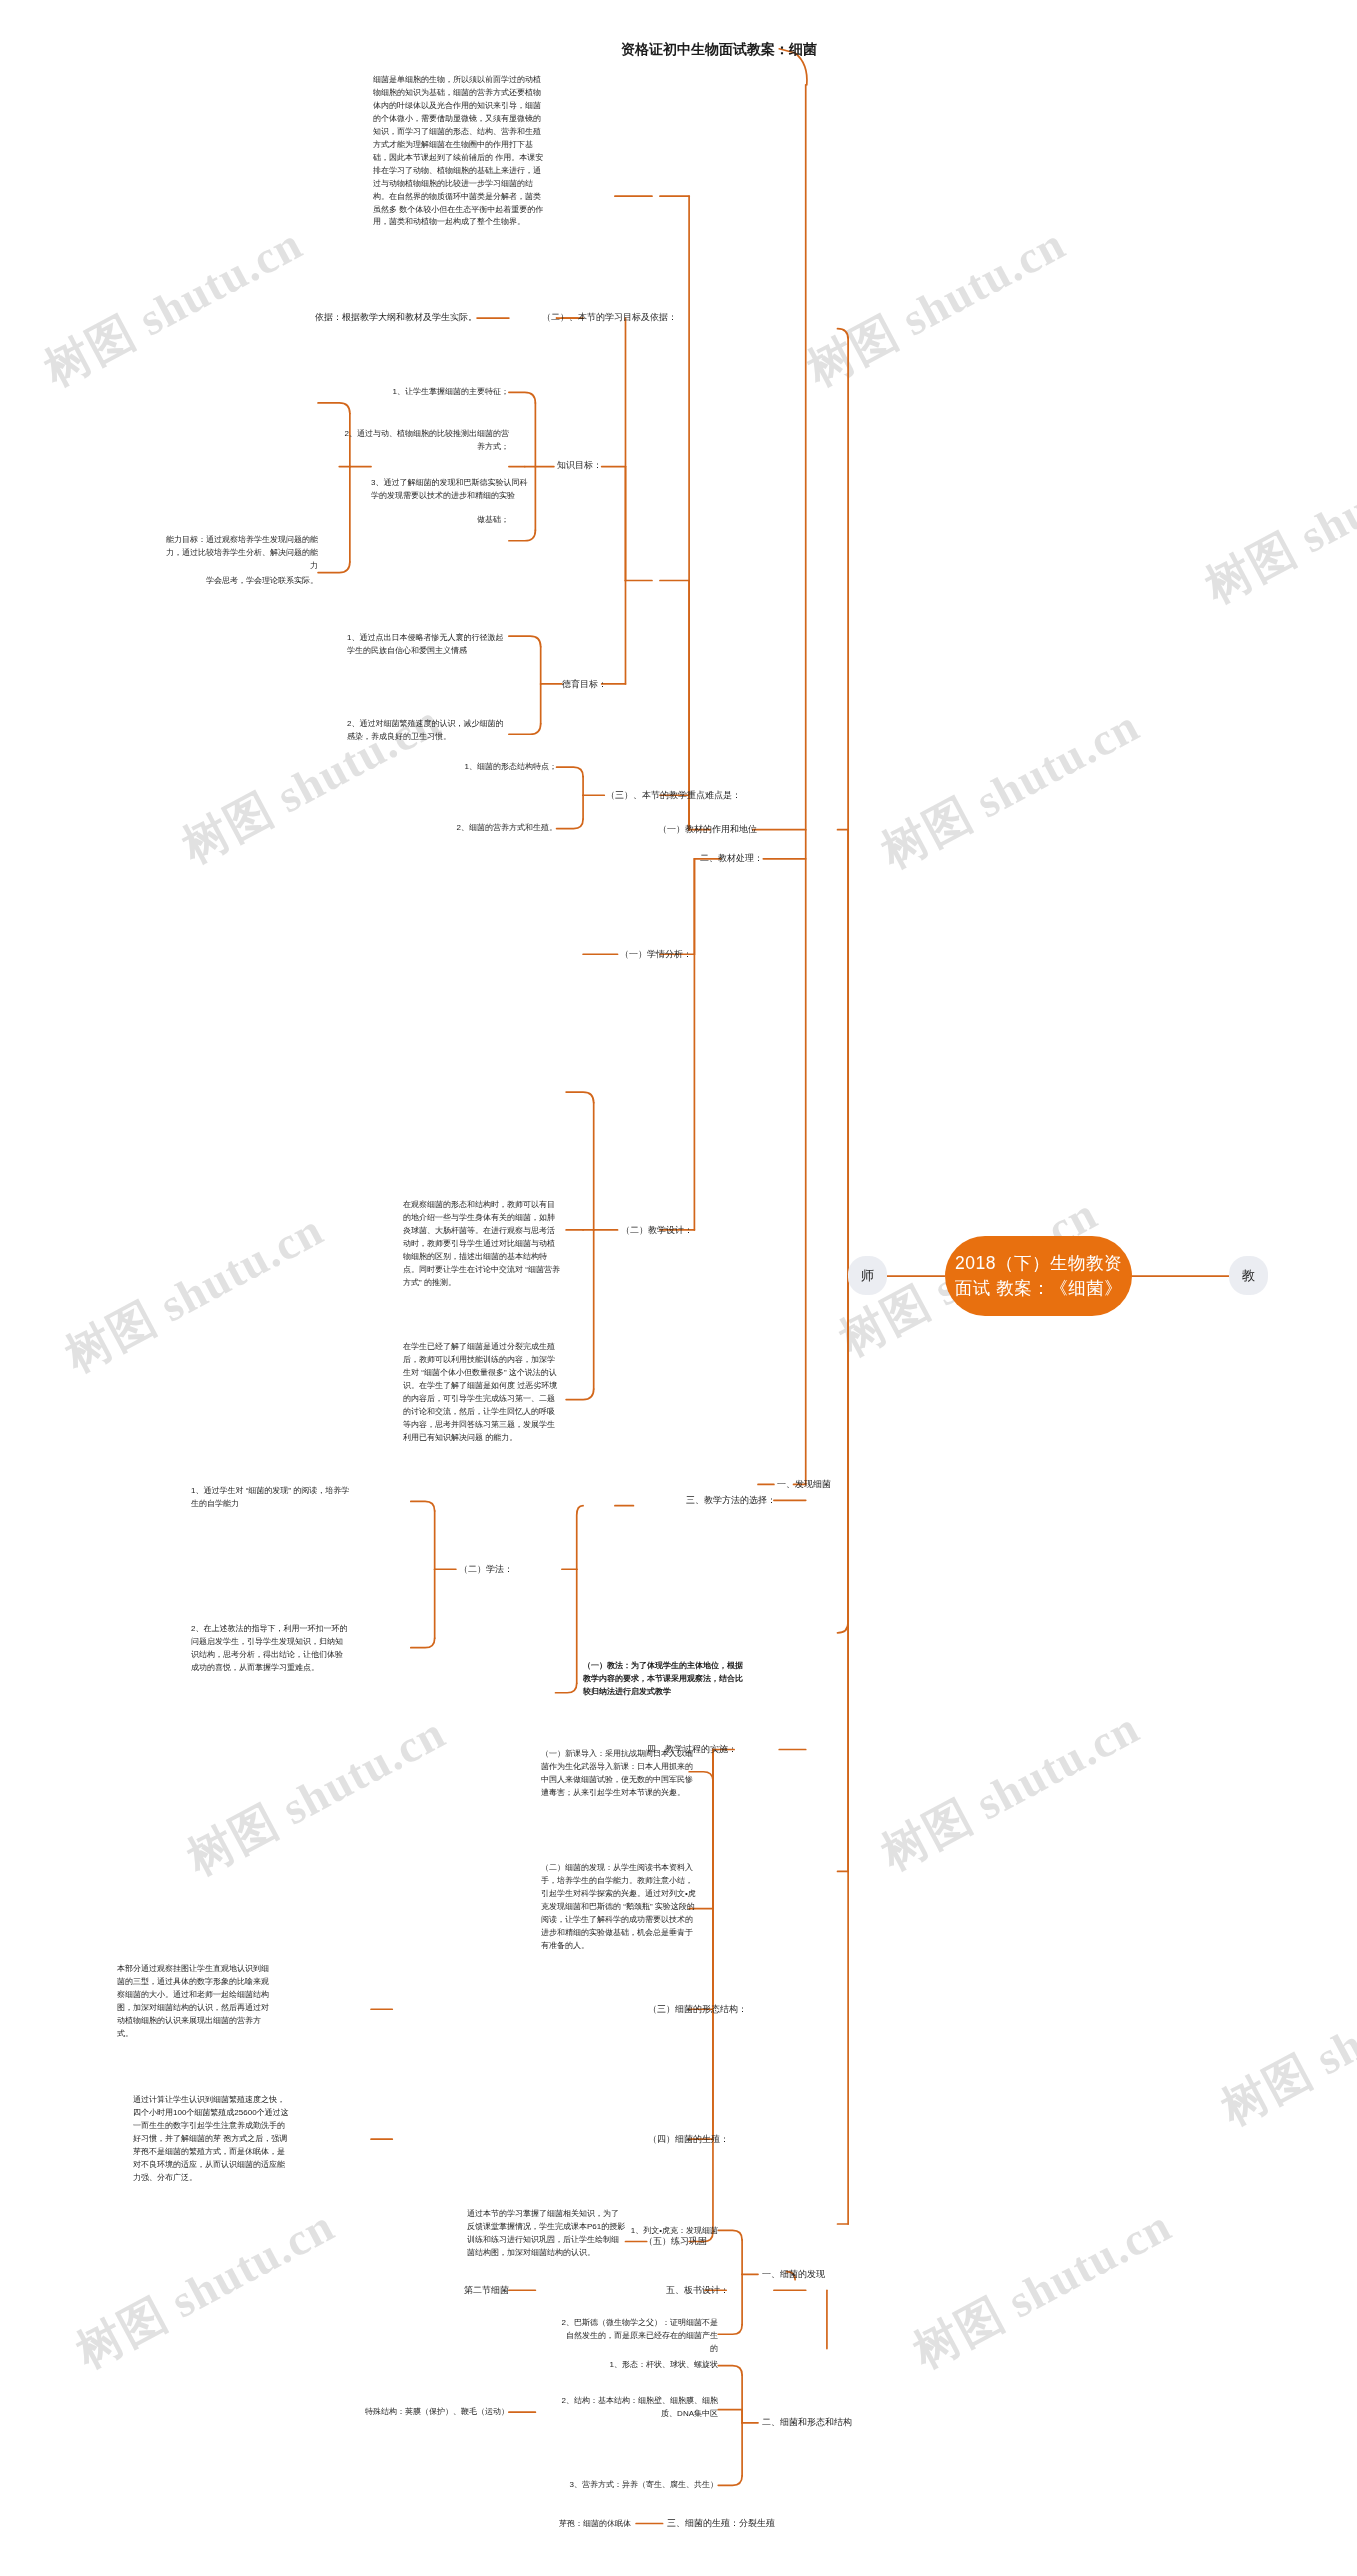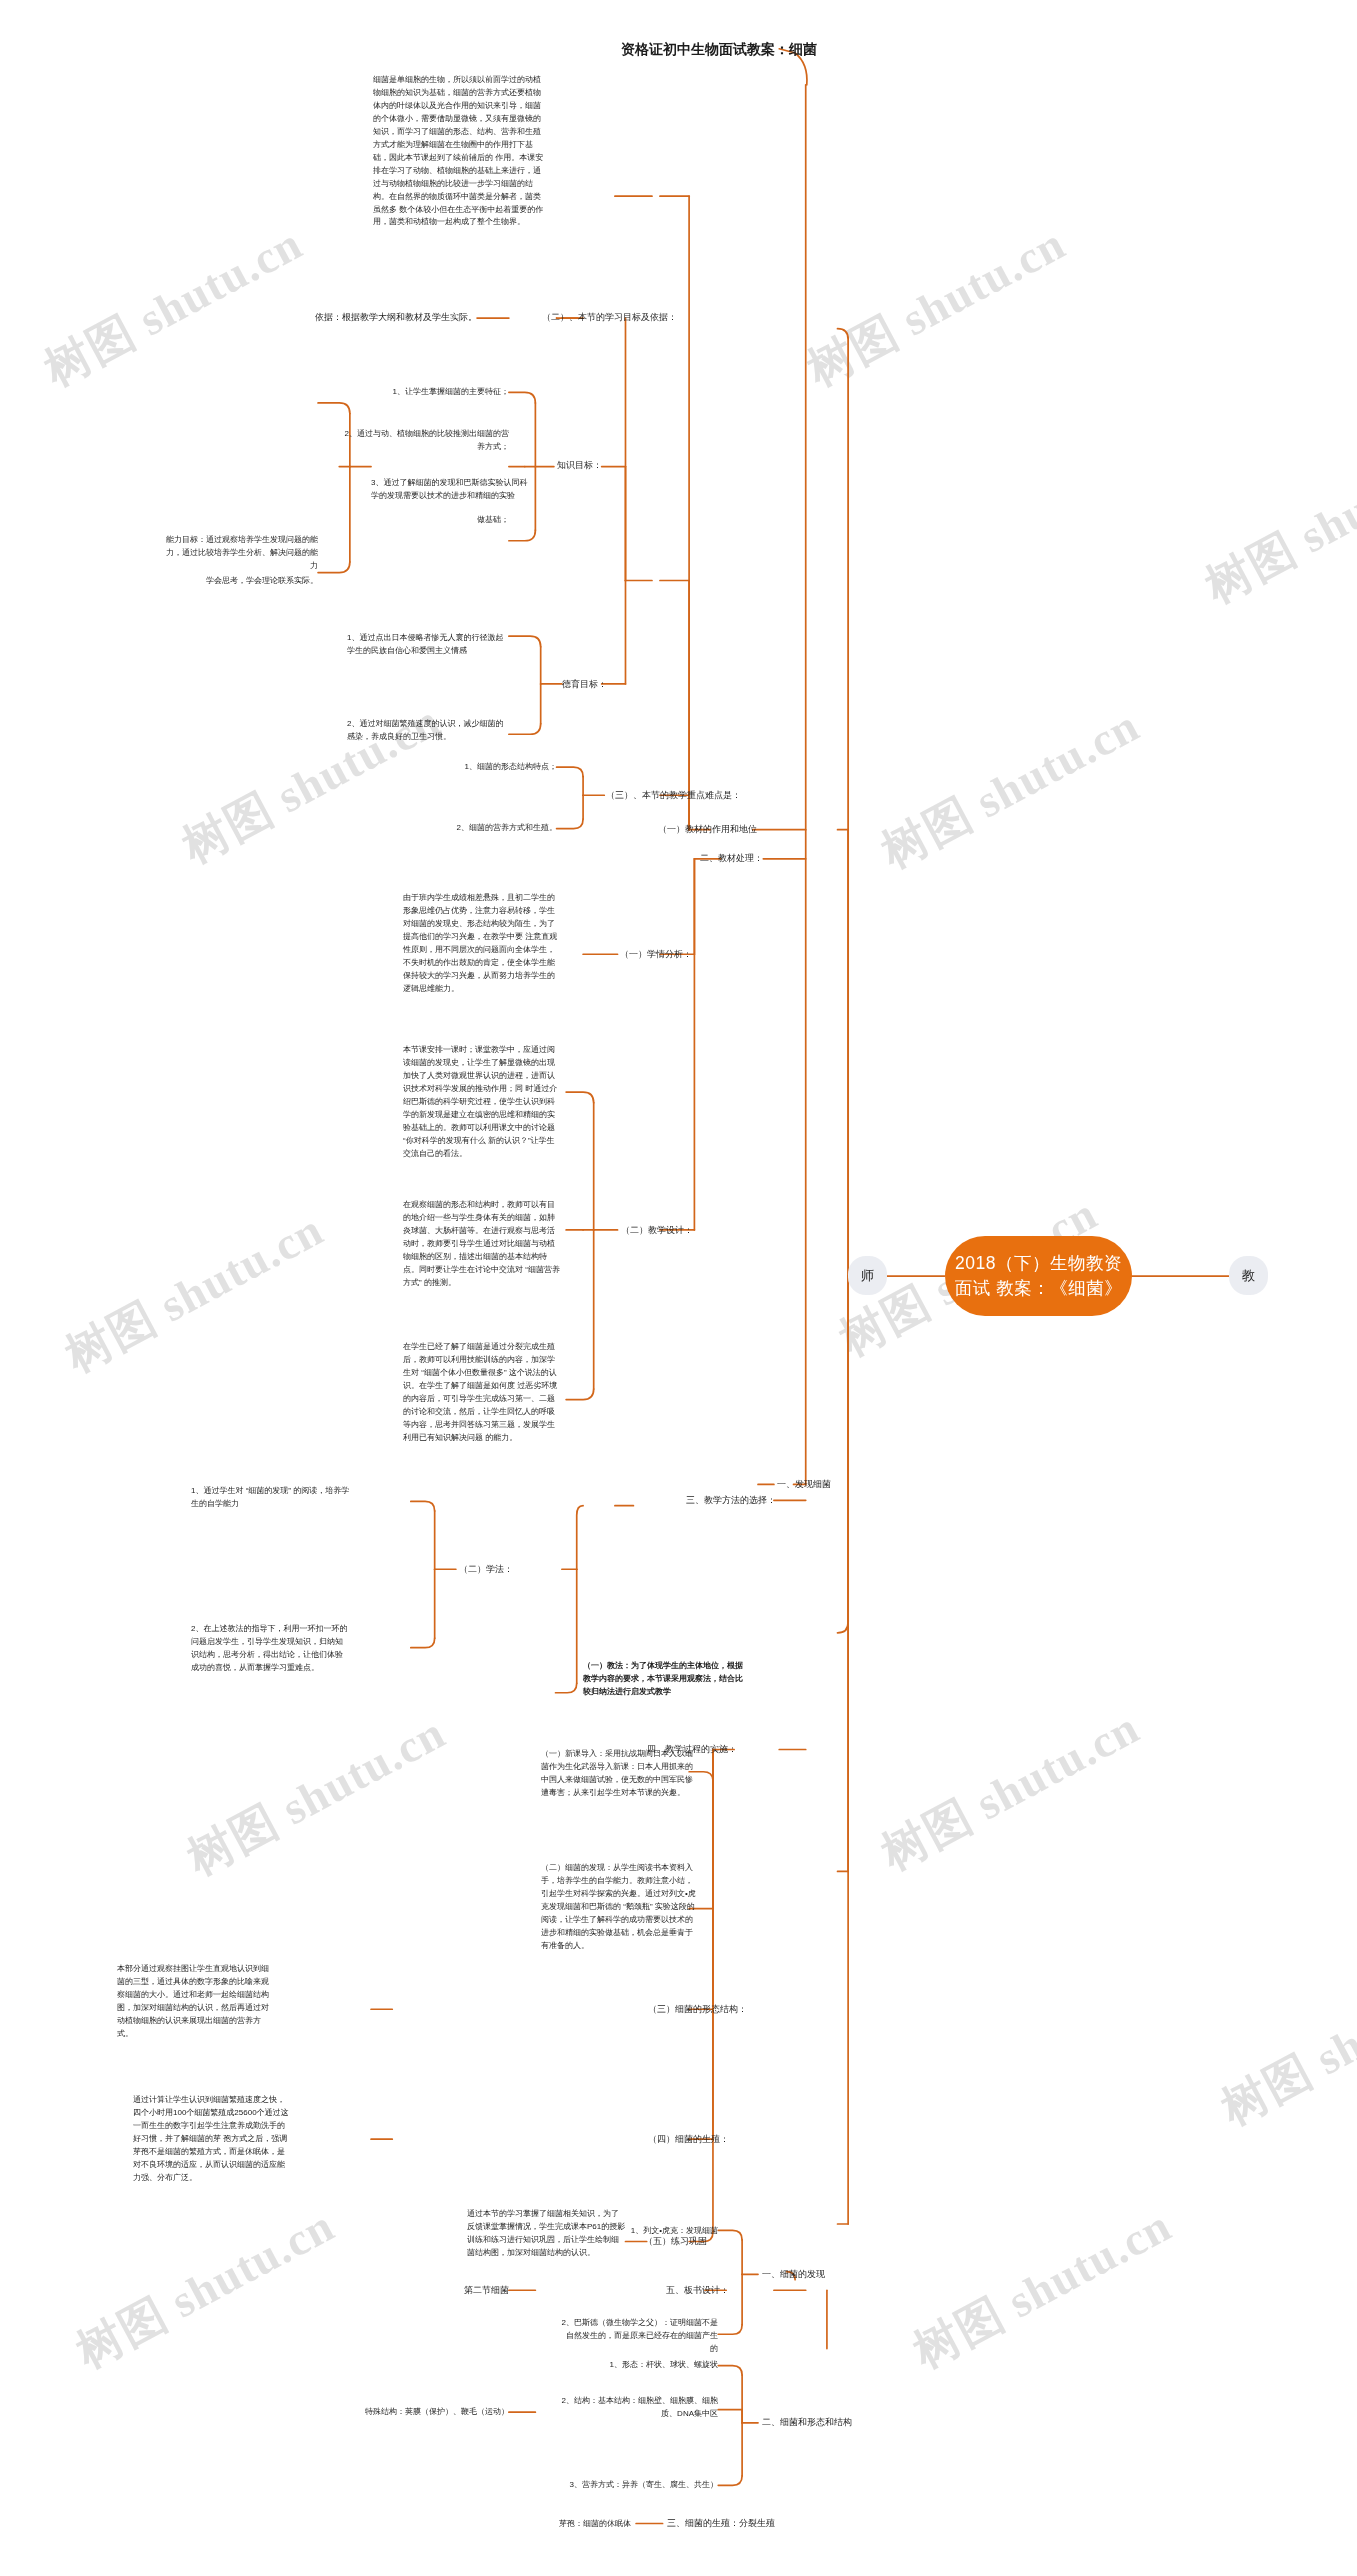--- a/index.html
+++ b/index.html
@@ -289,24 +289,22 @@
 
   <div class="node n-l lbl" style="left:562px;top:678px;">德育目标：</div>
   <div class="node n-l para" style="left:347px;top:632px;width:159px;">1、通过点出日本侵略者惨无人寰的行径激起学生的民族自信心和爱国主义情感</div>
   <div class="node n-l para" style="left:347px;top:718px;width:159px;">2、通过对细菌繁殖速度的认识，减少细菌的感染，养成良好的卫生习惯。</div>
 
   <div class="node n-l lbl" style="left:606px;top:789px;">（三）、本节的教学重点难点是：</div>
   <div class="node n-r para" style="left:398px;top:761px;width:159px;">1、细菌的形态结构特点；</div>
   <div class="node n-r para" style="left:398px;top:822px;width:159px;">2、细菌的营养方式和生殖。</div>
 
   <div class="node n-l lbl" style="left:620px;top:948px;">（一）学情分析：</div>
-  <div class="node n-l para" style="left:403px;top:892px;width:159px;">由于班内学生成绩相差悬殊，且初二学生的形象思维仍占优势，注意力容易转移，学生对细菌的发现史、形态结构较为陌生，为了提高他们的学习兴趣，在教学中要 注意直观性原则，用不同层次的问题面向全体学生，不失时机的作出鼓励的肯定，使全体学生能保持较大的学习兴趣，从而努力培养学生的逻辑思维能力。</div>
 
   <div class="node n-l lbl" style="left:621px;top:1224px;">（二）教学设计：</div>
-  <div class="node n-l para" style="left:403px;top:1044px;width:159px;">本节课安排一课时；课堂教学中，应通过阅读细菌的发现史，让学生了解显微镜的出现加快了人类对微观世界认识的进程，进而认识技术对科学发展的推动作用；同 时通过介绍巴斯德的科学研究过程，使学生认识到科学的新发现是建立在缜密的思维和精细的实验基础上的。教师可以利用课文中的讨论题 “你对科学的发现有什么 新的认识？”让学生交流自己的看法。</div>
   <div class="node n-l para" style="left:403px;top:1199px;width:159px;">在观察细菌的形态和结构时，教师可以有目的地介绍一些与学生身体有关的细菌，如肺炎球菌、大肠杆菌等。在进行观察与思考活动时，教师要引导学生通过对比细菌与动植物细胞的区别，描述出细菌的基本结构特点。同时要让学生在讨论中交流对 “细菌营养方式” 的推测。</div>
   <div class="node n-l para" style="left:403px;top:1341px;width:159px;">在学生已经了解了细菌是通过分裂完成生殖后，教师可以利用技能训练的内容，加深学生对 “细菌个体小但数量很多” 这个说法的认识。在学生了解了细菌是如何度 过恶劣环境的内容后，可引导学生完成练习第一、二题的讨论和交流，然后，让学生回忆人的呼吸等内容，思考并回答练习第三题，发展学生利用已有知识解决问题 的能力。</div>
 
   <div class="node n-l para" style="left:583px;top:1660px;width:164px;font-weight:bold;">（一）教法：为了体现学生的主体地位，根据教学内容的要求，本节课采用观察法，结合比较归纳法进行启发式教学</div>
 
   <div class="node n-l lbl" style="left:459px;top:1563px;">（二）学法：</div>
   <div class="node n-l para" style="left:191px;top:1485px;width:159px;">1、通过学生对 “细菌的发现” 的阅读，培养学生的自学能力</div>
   <div class="node n-l para" style="left:191px;top:1623px;width:159px;">2、在上述教法的指导下，利用一环扣一环的问题启发学生，引导学生发现知识，归纳知识结构，思考分析，得出结论，让他们体验成功的喜悦，从而掌握学习重难点。</div>
 
   <div class="node n-l para" style="left:541px;top:1748px;width:159px;">（一）新课导入：采用抗战期间日本人以细菌作为生化武器导入新课：日本人用抓来的中国人来做细菌试验，使无数的中国军民惨遭毒害；从来引起学生对本节课的兴趣。</div>

